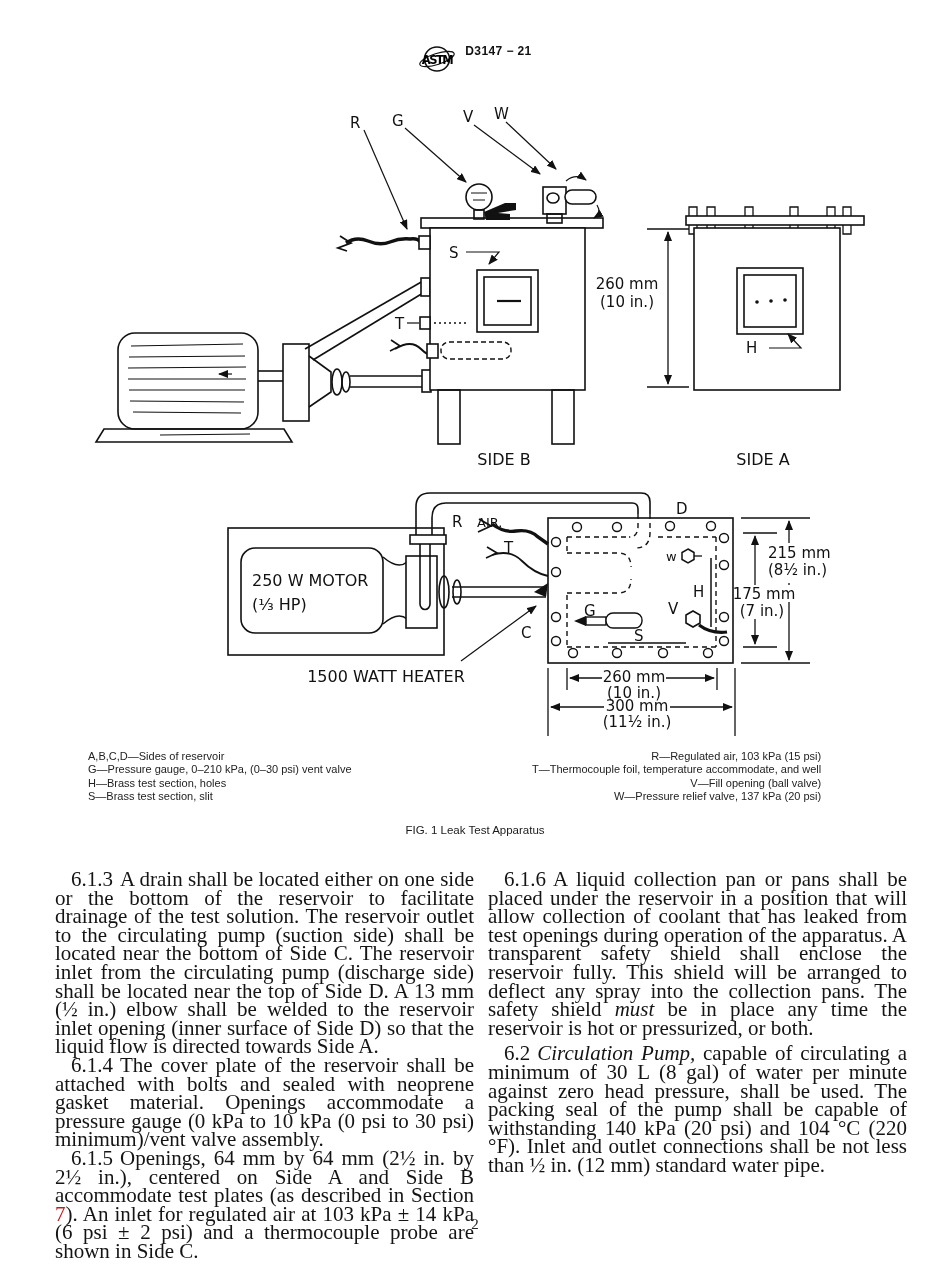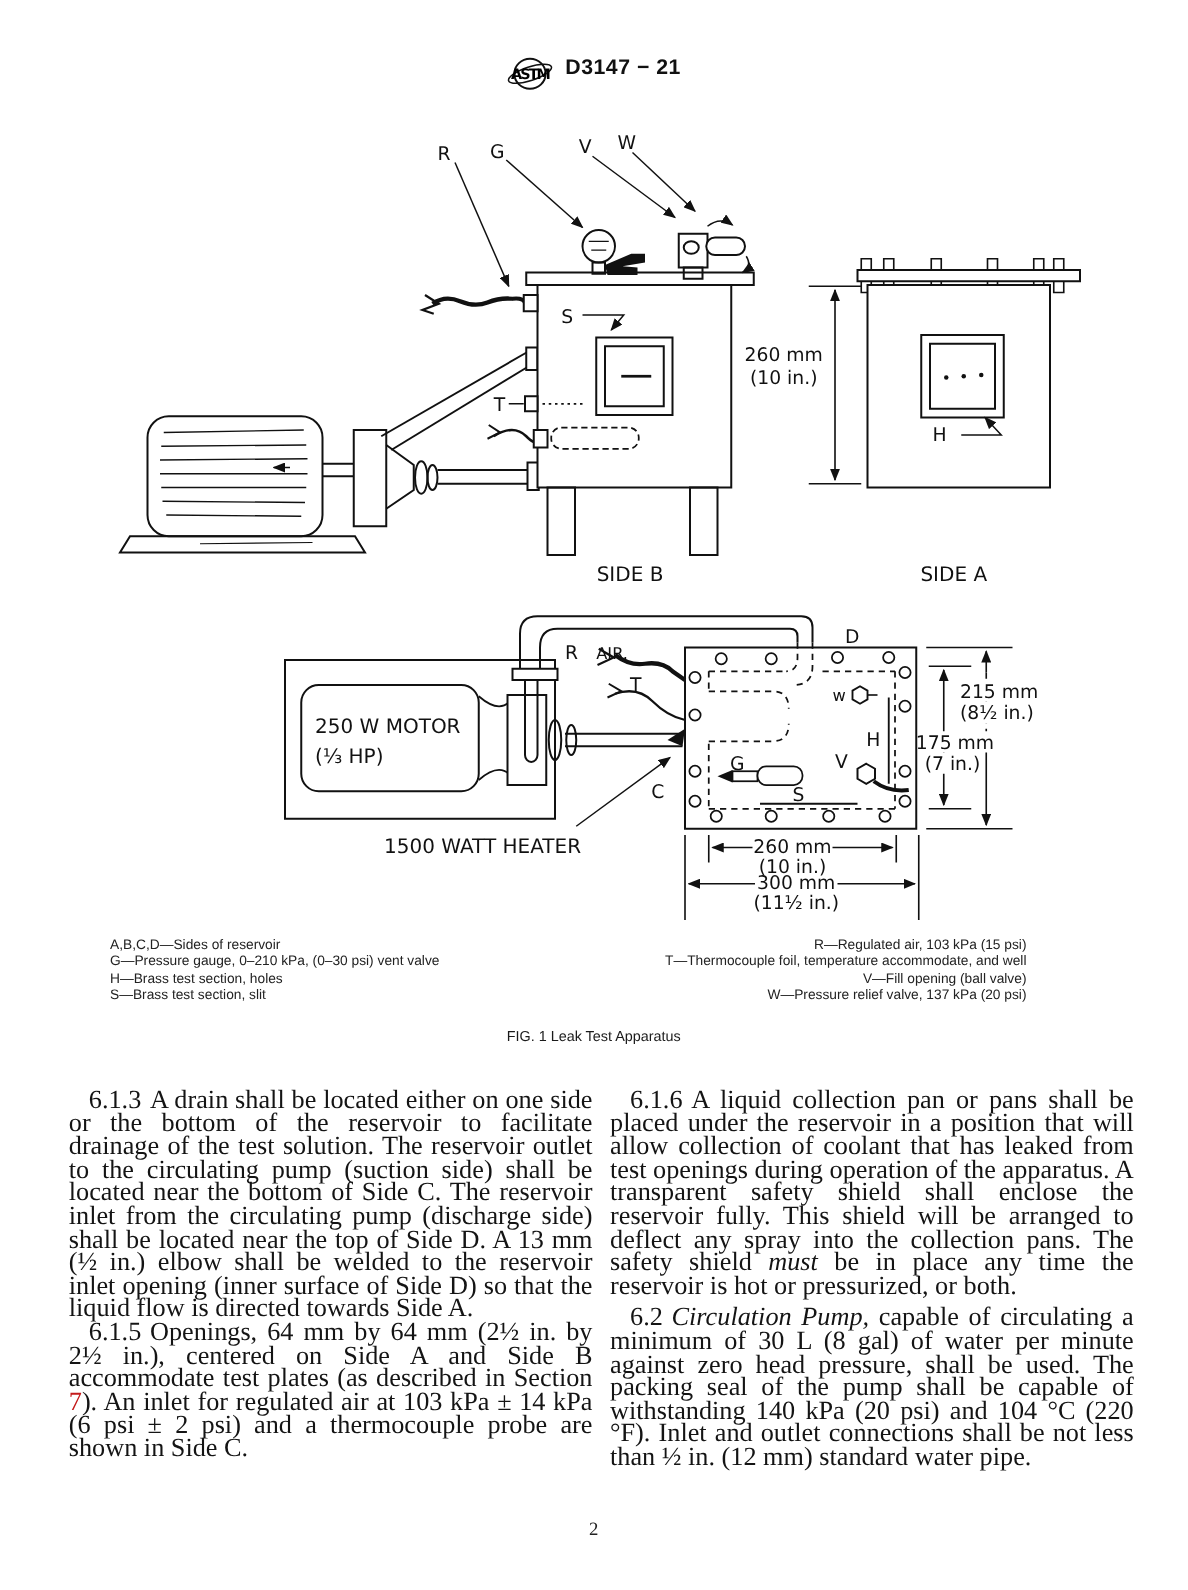--- a/index.html
+++ b/index.html
@@ -2,21 +2,21 @@
 <html><head>
 <meta charset="utf-8">
 <style>
   html,body{margin:0;padding:0;}
   body{
     width:950px;height:1272px;background:#ffffff;position:relative;
     font-family:"Liberation Serif",serif;color:#141414;overflow:hidden;
   }
   
   .hdr{position:absolute;top:44px;left:0;width:950px;display:flex;align-items:flex-start;justify-content:center;gap:9px;}
-  .hdr .designation{font-family:"Liberation Sans",sans-serif;font-weight:bold;font-size:17px;letter-spacing:.4px;color:#111;}
+  .hdr .designation{font-family:"Liberation Sans",sans-serif;font-weight:bold;font-size:12px;letter-spacing:.4px;color:#111;}
   
   .fig-svg{position:absolute;top:90px;left:0;}
   .fig-svg text{font-family:"DejaVu Sans",sans-serif;fill:#111;}
   
   .legend{position:absolute;top:750px;left:0;width:950px;font-family:"Liberation Sans",sans-serif;font-size:11px;line-height:13.4px;color:#222;}
   .legend .lcol{position:absolute;top:0;}
   .legend .lcol.left{left:88px;}
   .legend .lcol.right{left:532px;text-align:right;}
   .caption{position:absolute;top:824px;left:0;width:950px;text-align:center;
     font-family:"Liberation Sans",sans-serif;font-weight:normal;font-size:11.5px;color:#1a1a1a;}
@@ -329,20 +329,21 @@
     <div>V—Fill opening (ball valve)</div>
     <div>W—Pressure relief valve, 137 kPa (20 psi)</div>
   </div>
 </div>
 
 <div class="caption">FIG. 1 Leak Test Apparatus</div>
 
 <div class="body-cols">
   <div class="col">
     <p><span class="seg-num">6.1.3</span><span>A drain shall be located either on one side or the bottom of the reservoir to facilitate drainage of the test solution. The reservoir outlet to the circulating pump (suction side) shall be located near the bottom of Side C. The reservoir inlet from the circulating pump (discharge side) shall be located near the top of Side D. A 13 mm (½ in.) elbow shall be welded to the reservoir inlet opening (inner surface of Side D) so that the liquid flow is directed towards Side A.</span></p>
+    <p><span class="seg-num">6.1.4</span><span>The cover plate of the reservoir shall be attached with bolts and sealed with neoprene gasket material. Openings accommodate a pressure gauge (0 kPa to 10 kPa (0 psi to 30 psi) minimum)/vent valve assembly.</span></p>
     <p><span class="seg-num">6.1.5</span><span>Openings, 64 mm by 64 mm (2½ in. by 2½ in.), centered on Side A and Side B accommodate test plates (as described in Section </span><span class="seg-ref">7</span><span>). An inlet for regulated air at 103 kPa ± 14 kPa (6 psi ± 2 psi) and a thermocouple probe are shown in Side C.</span></p>
   </div>
   <div class="col">
     <p><span class="seg-num">6.1.6</span><span>A liquid collection pan or pans shall be placed under the reservoir in a position that will allow collection of coolant that has leaked from test openings during operation of the apparatus. A transparent safety shield shall enclose the reservoir fully. This shield will be arranged to deflect any spray into the collection pans. The safety shield </span><span class="seg-italic">must</span><span> be in place any time the reservoir is hot or pressurized, or both.</span></p>
     <p class="space-before"><span class="seg-num">6.2</span><span class="seg-italic">Circulation Pump,</span><span> capable of circulating a minimum of 30 L (8 gal) of water per minute against zero head pressure, shall be used. The packing seal of the pump shall be capable of withstanding 140 kPa (20 psi) and 104 °C (220 °F). Inlet and outlet connections shall be not less than ½ in. (12 mm) standard water pipe.</span></p>
   </div>
 </div>
 
 <div class="pageno">2</div>
 

